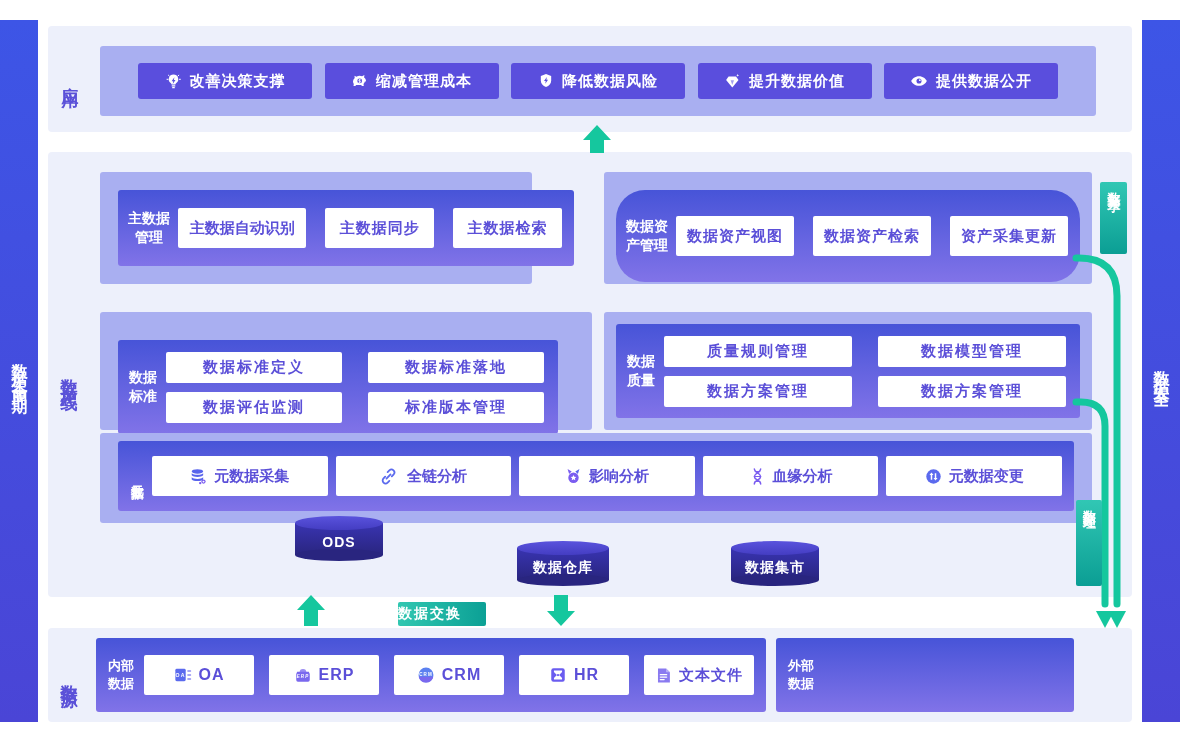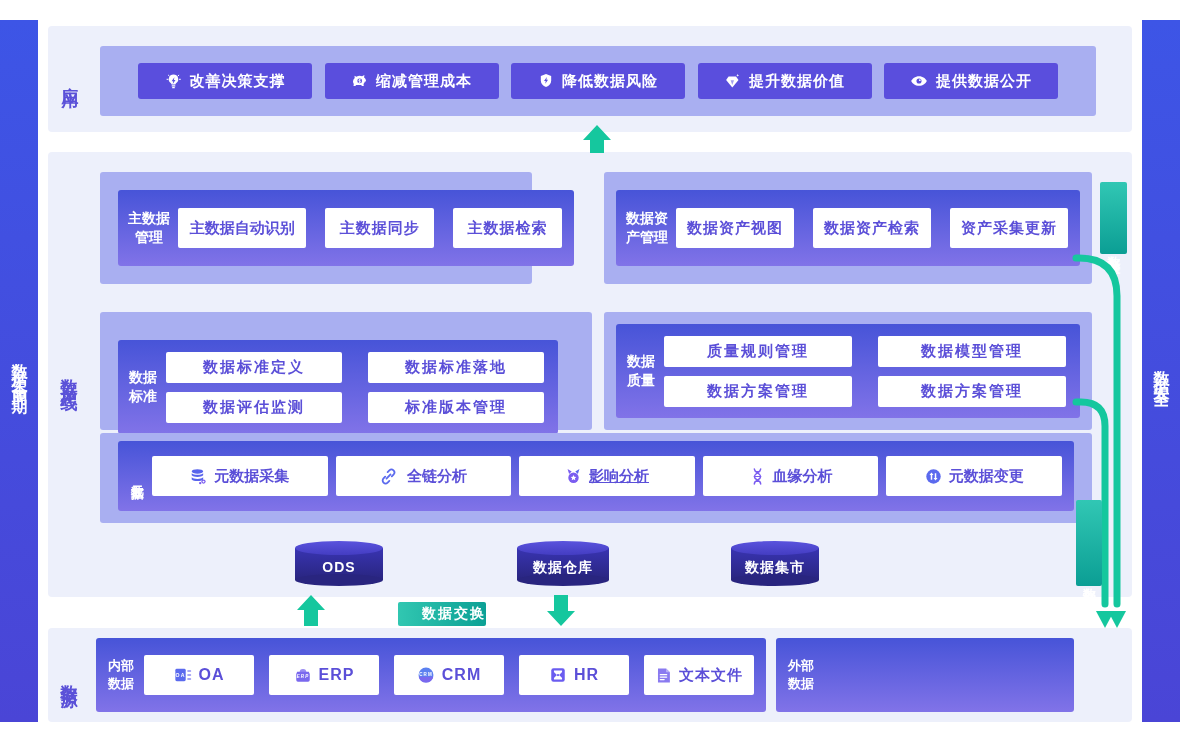--- a/index.html
+++ b/index.html
@@ -49,21 +49,21 @@
   
   .appbtn{
     width:174px;height:36px;background:#5a4edd;border-radius:3px;color:#fff;
     font-weight:bold;font-size:15px;display:flex;align-items:center;justify-content:center;
     gap:8px;letter-spacing:1px;
   }
   
   .badge{
     background:linear-gradient(180deg,#31c7b4 0%,#0b9e94 100%);
     color:#fff;font-weight:bold;border-radius:2px;
-    display:flex;align-items:center;justify-content:flex-end;
+    display:flex;align-items:center;justify-content:flex-start;
   }
   .badge-v{font-size:13px;letter-spacing:2px;}
   .badge-h{font-size:14px;letter-spacing:2px;background:linear-gradient(90deg,#31c7b1 0%,#0ba095 100%);}
   
   .cyl{
     width:88px;height:32px;background:linear-gradient(180deg,#3934b2 0%,#29257f 100%);
     color:#fff;font-weight:bold;font-size:14px;letter-spacing:1px;text-align:center;
   }
   .cyl::before{content:"";position:absolute;left:0;top:-7px;width:100%;height:14px;
     border-radius:50%;background:linear-gradient(180deg,#5a53dd,#443dc2);}
@@ -147,21 +147,21 @@
   <div class="abs grad" style="left:18px;top:18px;width:456px;height:76px;">
     <div class="gname w44">主数据管理</div>
     <div class="row">
       <div class="chip" style="flex:1.18;letter-spacing:0;">主数据自动识别</div>
       <div class="chip">主数据同步</div>
       <div class="chip">主数据检索</div>
     </div>
   </div>
 </div>
 <div class="abs ltc" style="left:604px;top:172px;width:488px;height:112px;">
-  <div class="abs grad" style="left:12px;top:18px;width:464px;height:76px;">
+  <div class="abs grad" style="left:12px;top:18px;width:464px;height:92px;border-radius:29px;">
     <div class="gname w44">数据资产管理</div>
     <div class="row">
       <div class="chip">数据资产视图</div>
       <div class="chip">数据资产检索</div>
       <div class="chip">资产采集更新</div>
     </div>
   </div>
 </div>
 
 <div class="abs ltc" style="left:100px;top:312px;width:492px;height:118px;">
@@ -207,21 +207,21 @@
       <div class="chip" style="letter-spacing:0;gap:10px;">
         <span class="ic">
             <svg width="17" height="17" viewBox="0 0 16 16" fill="none" stroke="#5b6aee" stroke-width="1.7" stroke-linecap="round">
               <path d="M6.1 9.9 9.9 6.1"></path>
               <path d="M7.2 3.9l1.6-1.6a2.75 2.75 0 0 1 3.9 3.9L11.1 7.8"></path>
               <path d="M8.8 12.1l-1.6 1.6a2.75 2.75 0 0 1-3.9-3.9l1.6-1.6"></path>
             </svg>
           </span>
         <span>全链分析</span>
       </div>
-      <div class="chip" style="letter-spacing:0;text-decoration:underline;">
+      <div class="chip" style="letter-spacing:0;">
         <span class="ic">
             <svg width="17" height="17" viewBox="0 0 16 16">
               <path fill="#7a5cf0" d="M2.4 1 6.3 3.3 3.9 5.6z"></path>
               <path fill="#5864ec" d="M13.6 1 9.7 3.3l2.4 2.3z"></path>
               <circle cx="8" cy="9.2" r="4.9" fill="#7a5cf0"></circle>
               <path fill="#fff" d="M8 6.5l.8 1.7 1.9.2-1.4 1.3.4 1.9L8 10.7l-1.7.9.4-1.9-1.4-1.3 1.9-.2z"></path>
             </svg>
           </span>
         <span>影响分析</span>
       </div>
@@ -241,21 +241,21 @@
               <circle cx="8" cy="8" r="6.8" fill="#5b6aee"></circle>
               <path fill="#fff" d="M6.1 4.2 4.2 6.5h1.2V11h1.4V6.5H8zM9.9 11.8l1.9-2.3h-1.2V5H9.2v4.5H8z"></path>
             </svg>
           </span>
         <span>元数据变更</span>
       </div>
     </div>
   </div>
 </div>
 
-<div class="abs cyl" style="left:295px;top:548px;"><span>ODS</span></div>
+<div class="abs cyl" style="left:295px;top:523px;"><span>ODS</span></div>
 <div class="abs cyl" style="left:517px;top:548px;width:92px;"><span>数据仓库</span></div>
 <div class="abs cyl" style="left:731px;top:548px;"><span>数据集市</span></div>
 
 <div class="abs badge badge-h" style="left:398px;top:602px;width:88px;height:24px;">
   <span>数据交换</span>
 </div>
 
 <div class="abs panel" style="left:48px;top:628px;width:1084px;height:94px;"></div>
 <div class="abs sec-label vtext" style="left:56px;top:640px;width:26px;height:70px;letter-spacing:3px;">数据源</div>
 

